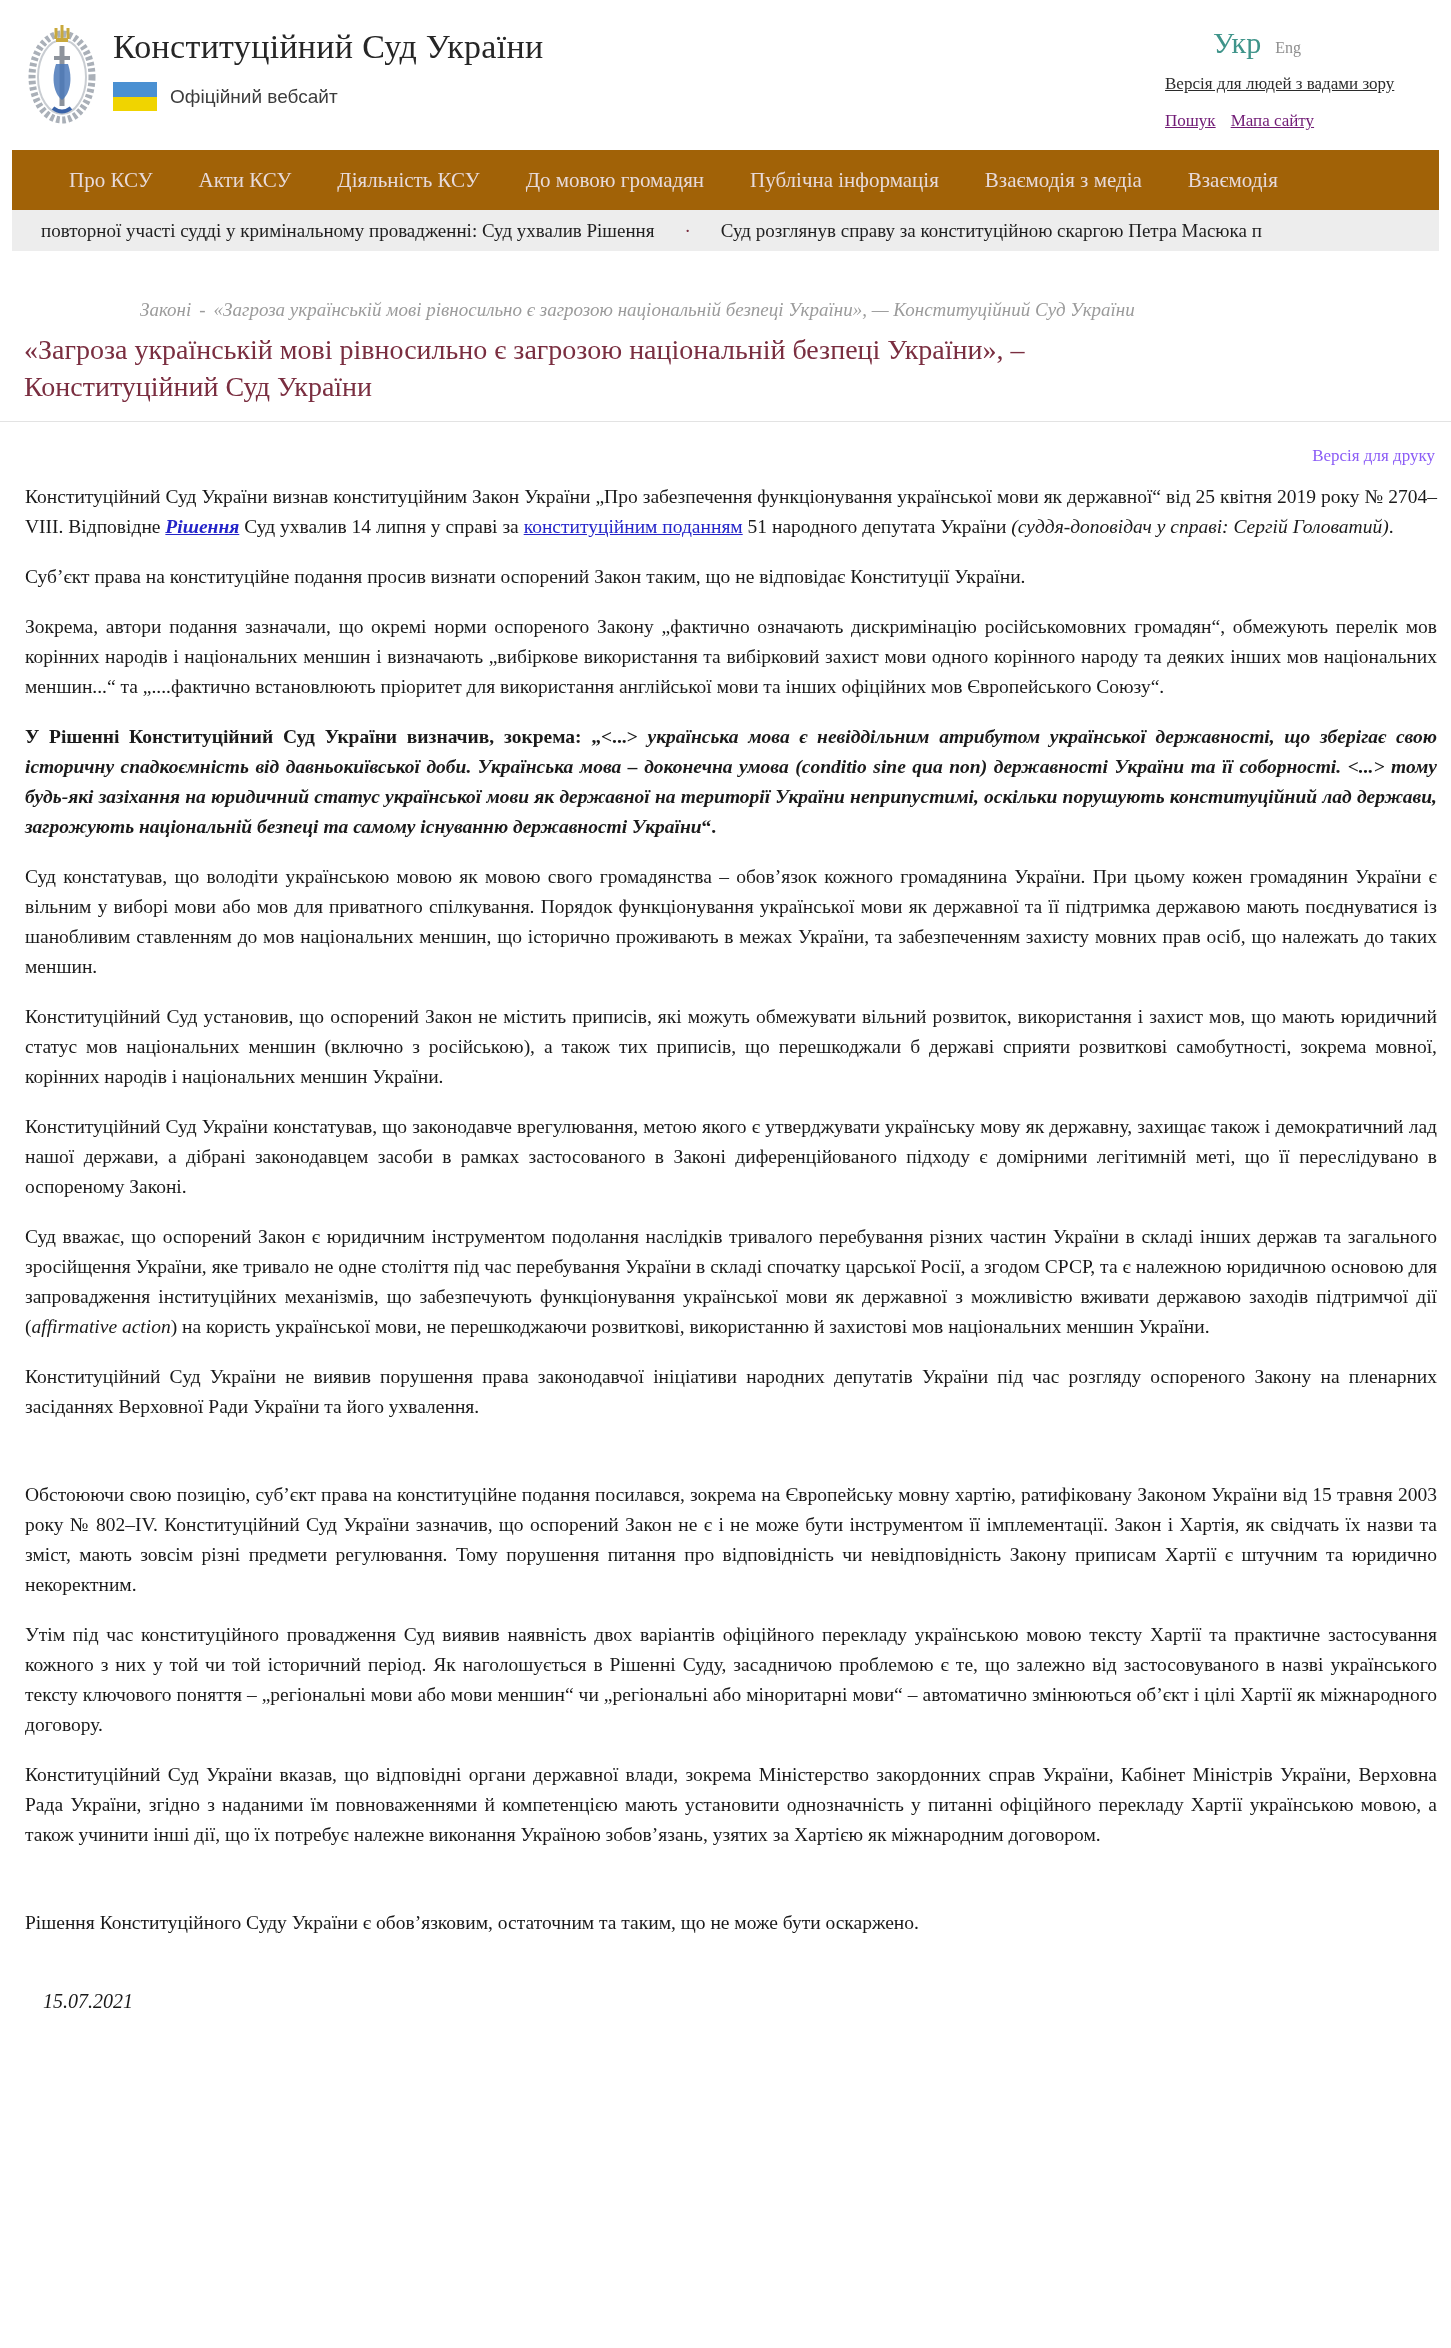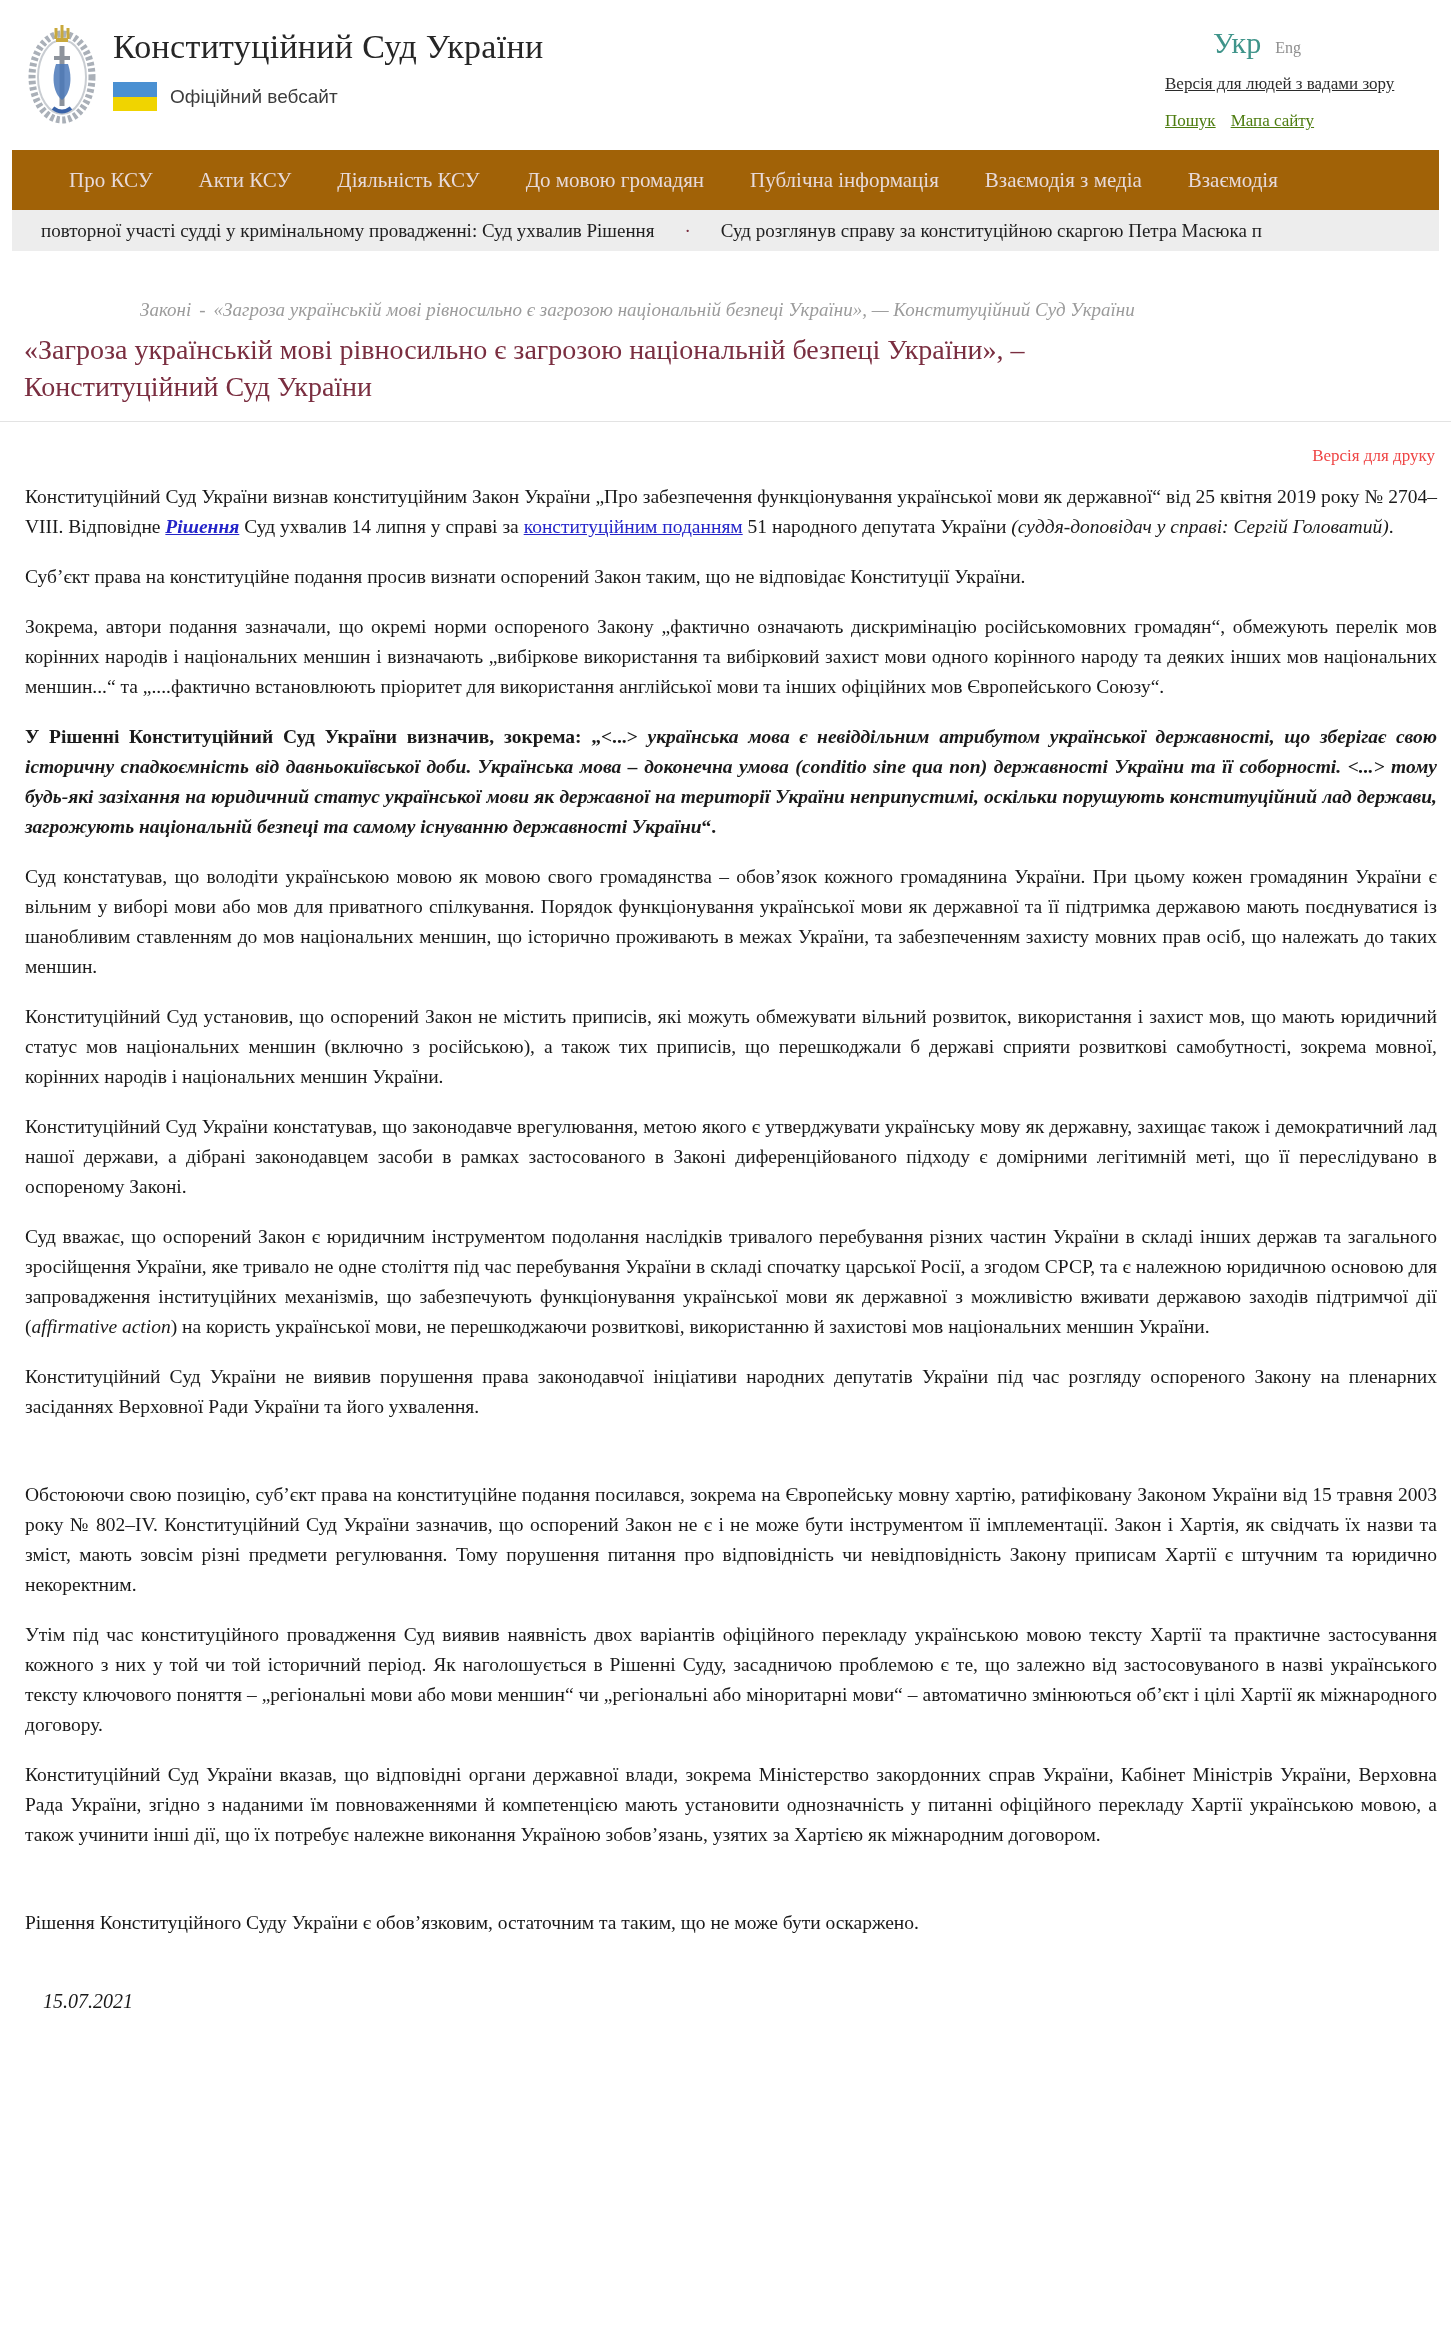--- a/index.html
+++ b/index.html
@@ -16,21 +16,21 @@
   .flag { width:44px; height:29px; box-shadow:0 0 0 1px rgba(0,0,0,.08) inset; }
   .flag .flag-blue { height:50%; background:#4a90d2; }
   .flag .flag-yellow { height:50%; background:#f0d400; }
   .site-subtitle { font-family:"Liberation Sans", sans-serif; font-size:19px; color:#3c3c3c; }
 
   .header-right { width:270px; padding-top:2px; }
   .lang-current { color:#3f948a; font-size:30px;margin-left:48px; }
   .lang-alt { color:#8e8e8e; font-size:16px; margin-left:10px; }
   .access-link { display:inline-block; margin-top:14px; font-size:17px; color:#2b2b2b; text-decoration:underline; cursor:pointer; }
   .util-row { margin-top:17px; display:flex; gap:15px; }
-  .util-row a { font-size:17px; color:#4d7c0f; text-decoration:underline; cursor:pointer;text-align:center; }
+  .util-row a { font-size:17px; color:#701a75; text-decoration:underline; cursor:pointer;text-align:center; }
 
   
   nav { margin:0 12px; background:#a16207; height:60px; display:flex; align-items:center; gap:46px; padding-left:57px; }
   nav a { color:#e7dada; font-size:21px; text-decoration:none; white-space:nowrap; cursor:pointer; }
 
   
   .ticker { margin:0 12px; background:#ededed; height:41px; display:flex; align-items:center; overflow:hidden; white-space:nowrap; font-size:19px; color:#1f1f1f;padding-left:35px; }
   .ticker-inner { margin-left:-6px; }
   .ticker-inner .sep { color:#7a2e40; margin:0 30px; }
   .ticker-inner span[data-name^="ticker-news"] { cursor:pointer; }
@@ -39,21 +39,21 @@
   .breadcrumb { margin:48px 0 0 140px; white-space:nowrap; overflow:hidden; font-style:italic; color:#9b9b9b; font-size:19px; }
   .breadcrumb a { color:#9b9b9b; cursor:pointer; text-decoration:none; }
   .breadcrumb .bc-sep { margin:0 8px; }
 
   
   h1 { margin:10px 14px 16px 24px; font-weight:normal; font-size:28px; line-height:37px; color:#7a2e40; }
 
   hr.title-rule { border:none; border-top:1px solid #e3e3e3; margin:0; }
 
   .print-row { text-align:right; padding-right:16px; margin:24px 0 16px; font-size:17px; }
-  .print-row a { color:#ef4444; text-decoration:none; cursor:pointer; }
+  .print-row a { color:#8b5cf6; text-decoration:none; cursor:pointer; }
 
   
   .article { padding:0 14px 0 25px; }
   .article p { margin:0 0 20px; font-size:19.5px; line-height:30px; text-align:justify; }
   .article p.gap-before { margin-top:58px; }
   .seg-link, .seg-boldlink { color:#2424c9; text-decoration:underline; cursor:pointer; }
   .seg-boldlink { font-weight:bold; font-style:italic; }
   .seg-italic { font-style:italic; }
   .seg-bold { font-weight:bold; }
   .seg-bolditalic { font-weight:bold; font-style:italic; }

